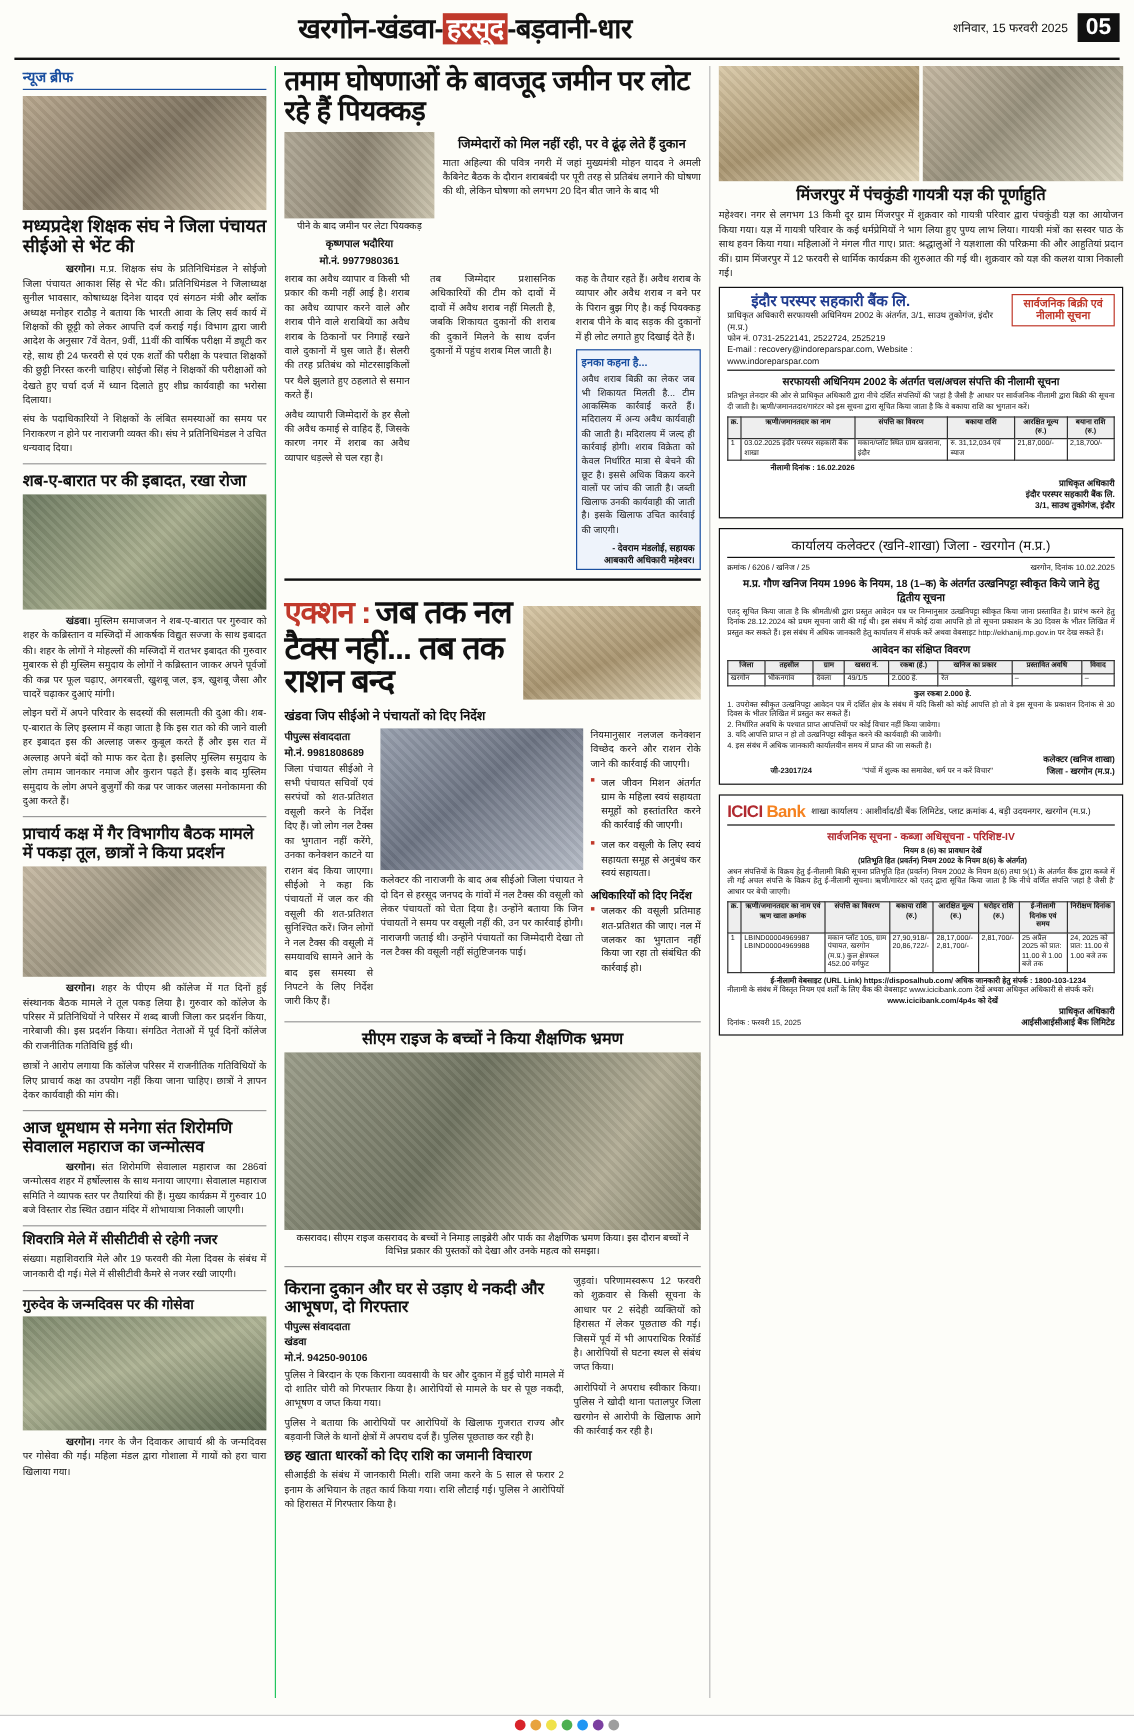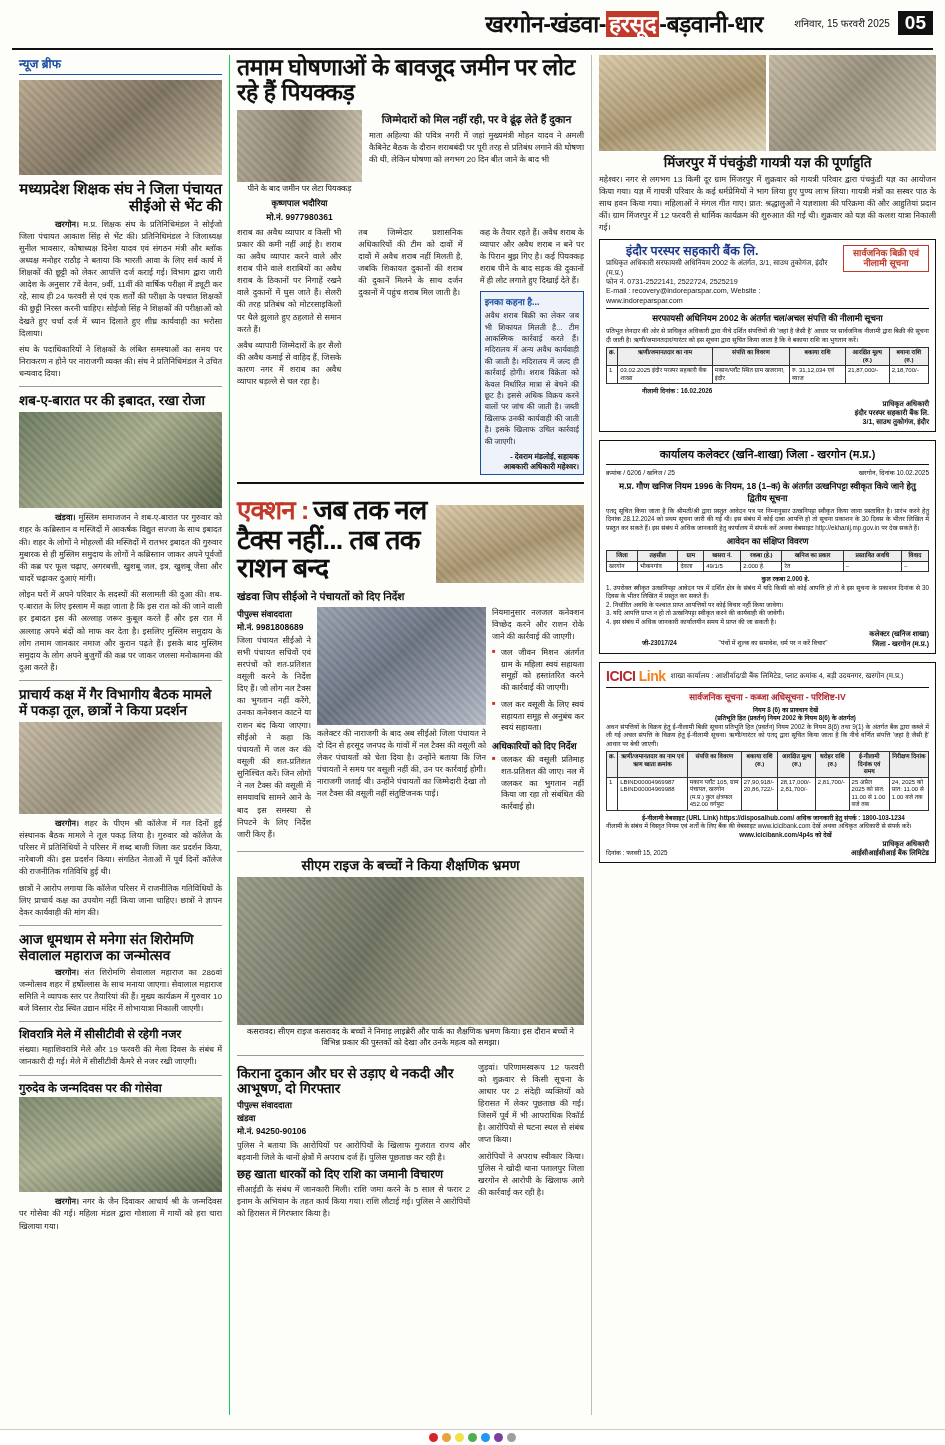--- a/index.html
+++ b/index.html
@@ -14,37 +14,37 @@
   .page { position: relative; width:945px; height:1445px; padding: 0 12px; }
 
   
   .masthead { display:flex; align-items:center; height:50px; border-bottom:2px solid #111; padding-bottom:2px; }
   .logo-wrap { width:185px; flex:0 0 185px; }
   .logo-top { font-size:9px; color:#c0392b; letter-spacing:.2px; }
   .logo-main { font-size:25px; font-weight:bold; letter-spacing:-.5px; line-height:1; }
   .logo-main .red { color:#c0392b; }
   .logo-site { font-size:8px; color:#444; margin-top:1px; }
   .mast-center { flex:1; text-align:center; }
-  .mast-center .band { font-size:23px; font-weight:bold; letter-spacing:-.5px;text-align:right; }
+  .mast-center .band { font-size:23px; font-weight:bold; letter-spacing:-.5px; }
   .mast-center .band .hl { background:#c0392b; color:#fff; padding:0 3px; }
   .mast-right { width:170px; flex:0 0 170px; text-align:right; display:flex; align-items:center; justify-content:flex-end; gap:8px; }
   .mast-date { font-size:10px; }
   .page-no { background:#111; color:#fff; font-size:19px; font-weight:bold; padding:1px 7px; }
 
   
   .cols { display:flex; gap:0; margin-top:5px; height:1360px; }
   .col { padding:0 7px; }
   .c1 { width:218px; flex:0 0 218px; border-right:1px solid #22c55e; }
   .c2 { width:362px; flex:0 0 362px; border-right:1px solid #bbb; }
   .c3 { width:351px; flex:0 0 351px; }
 
   .sec-head { color:#1a4fa0; font-weight:bold; font-size:12px; border-bottom:1px solid #1a4fa0; padding-bottom:2px; margin-bottom:5px; }
 
   h2.hl-xl { font-size:23px; line-height:1.08; font-weight:bold; margin:0 0 5px; letter-spacing:-.4px; }
-  h3.hl-lg { font-size:15px; line-height:1.15; font-weight:bold; margin:5px 0 4px;text-align:right; }
+  h3.hl-lg { font-size:15px; line-height:1.15; font-weight:bold; margin:5px 0 4px; }
   h3.hl-md { font-size:13.5px; line-height:1.18; font-weight:bold; margin:4px 0 3px; }
   h4.hl-sm { font-size:11.5px; line-height:1.2; font-weight:bold; margin:3px 0 2px; }
   .sub { font-size:10.5px; font-weight:bold; text-align:center; margin:2px 0 4px; }
   .byline { font-size:8.5px; font-weight:bold; color:#111; line-height:1.3; margin:2px 0; }
   p.body { font-size:8.1px; line-height:1.5; text-align:justify; margin:0 0 4px; color:#1a1a1a; }
   .caption { font-size:8px; line-height:1.35; text-align:center; margin:2px 0 4px; }
   .rule { border:0; border-top:1px solid #999; margin:6px 0; }
   .rule-thick { border:0; border-top:2px solid #111; margin:7px 0; }
 
   
@@ -77,21 +77,21 @@
   .bank-name { font-size:12.5px; font-weight:bold; color:#1f3b8f; line-height:1.1;padding-left:20px; }
   .bank-sub { font-size:7.2px; line-height:1.3; }
   .notice-tag { font-size:9px; font-weight:bold; color:#c0392b; text-align:center; border:1px solid #c0392b; padding:2px 3px; line-height:1.2; width:86px; flex:0 0 86px; }
   .notice-title { font-size:8.6px; font-weight:bold; text-align:center; margin:3px 0; }
   .tiny { font-size:6.3px; line-height:1.35; text-align:justify; }
   table.nt { width:100%; border-collapse:collapse; margin:3px 0; }
   table.nt th, table.nt td { border:1px solid #333; font-size:6px; padding:1px 2px; line-height:1.25; vertical-align:top; }
   table.nt th { background:#eee; font-weight:bold; text-align:center; }
   .sign { font-size:7px; text-align:right; line-height:1.3; margin-top:3px; font-weight:bold; }
 
-  .gov-head { text-align:center; font-size:11px; font-weight:bold; border-bottom:1px solid #111; padding-bottom:3px; margin-bottom:3px; }
+  .gov-head { text-align:center; font-size:11px; font-weight:normal; border-bottom:1px solid #111; padding-bottom:3px; margin-bottom:3px; }
   .gov-row { display:flex; justify-content:space-between; font-size:6.5px; }
 
   .icici-bar { display:flex; align-items:center; gap:5px; }
   .icici-logo { font-size:14px; font-weight:bold; color:#b02a30; letter-spacing:-.5px; }
   .icici-logo .i2 { color:#f58220; }
 
   
   .colorbar { position:absolute; left:0; bottom:0; width:945px; height:16px; display:flex; align-items:center; justify-content:center; gap:4px; border-top:1px solid #ccc; background:#fff; }
   .dot { width:9px; height:9px; border-radius:50%; }
 
@@ -249,20 +249,21 @@
       <div class="caption">कसरावद। सीएम राइज कसरावद के बच्चों ने निमाड़ लाइब्रेरी और पार्क का शैक्षणिक भ्रमण किया। इस दौरान बच्चों ने विभिन्न प्रकार की पुस्तकों को देखा और उनके महत्व को समझा।</div>
 
       <hr class="rule">
 
       <div style="display:flex;gap:8px">
         <div style="flex:1">
           <h3 class="hl-md">किराना दुकान और घर से उड़ाए थे नकदी और आभूषण, दो गिरफ्तार</h3>
           <div class="byline">पीपुल्स संवाददाता</div>
           <div class="byline">खंडवा</div>
           <div class="byline ph">मो.नं. 94250-90106</div>
+          <p class="body">पुलिस ने बिरदान के एक किराना व्यवसायी के घर और दुकान में हुई चोरी मामले में दो शातिर चोरी को गिरफ्तार किया है। आरोपियों से मामले के घर से पूछ नकदी, आभूषण व जप्त किया गया।</p>
           <p class="body">पुलिस ने बताया कि आरोपियों पर आरोपियों के खिलाफ गुजरात राज्य और बड़वानी जिले के थानों क्षेत्रों में अपराध दर्ज हैं। पुलिस पूछताछ कर रही है।</p>
           <h4 class="hl-sm">छह खाता धारकों को दिए राशि का जमानी विचारण</h4>
           <p class="body">सीआईडी के संबंध में जानकारी मिली। राशि जमा करने के 5 साल से फरार 2 इनाम के अभियान के तहत कार्य किया गया। राशि लौटाई गई। पुलिस ने आरोपियों को हिरासत में गिरफ्तार किया है।</p>
         </div>
         <div style="width:106px;flex:0 0 106px">
           <p class="body">जुड़वां। परिणामस्वरूप 12 फरवरी को शुक्रवार से किसी सूचना के आधार पर 2 संदेही व्यक्तियों को हिरासत में लेकर पूछताछ की गई। जिसमें पूर्व में भी आपराधिक रिकॉर्ड है। आरोपियों से घटना स्थल से संबंध जप्त किया।</p>
           <p class="body">आरोपियों ने अपराध स्वीकार किया। पुलिस ने खोदी थाना पतालपुर जिला खरगोन से आरोपी के खिलाफ आगे की कार्रवाई कर रही है।</p>
         </div>
       </div>
     </div>
@@ -360,21 +361,21 @@
         <div style="display:flex;justify-content:space-between;align-items:flex-end;gap:4px;margin-top:3px">
           <span class="tiny b">जी-23017/24</span>
           <span class="tiny">"पंचों में शुल्क का समावेश, धर्म पर न करें विचार"</span>
           <span class="sign" style="white-space:pre-line;margin:0">कलेक्टर (खनिज शाखा)
 जिला - खरगोन (म.प्र.)</span>
         </div>
       </div>
 
       <div class="notice">
         <div class="icici-bar">
-          <span class="icici-logo"><span>ICICI</span> <span class="i2">Link</span></span>
+          <span class="icici-logo"><span>ICICI</span> <span class="i2">Bank</span></span>
           <span class="bank-sub" style="flex:1">शाखा कार्यालय : आशीर्वाद/डी बैंक लिमिटेड, प्लाट क्रमांक 4, बड़ी उदयनगर, खरगोन (म.प्र.)</span>
         </div>
         <div style="border-top:1px solid #111;margin:3px 0"></div>
         <div class="notice-title" style="color:#b02a30">सार्वजनिक सूचना - कब्जा अधिसूचना - परिशिष्ट-IV</div>
         <div class="tiny b ctr" style="white-space:pre-line">नियम 8 (6) का प्रावधान देखें
 (प्रतिभूति हित (प्रवर्तन) नियम 2002 के नियम 8(6) के अंतर्गत)</div>
         <div class="tiny">अधन संपत्तियों के विक्रय हेतु ई-नीलामी बिक्री सूचना प्रतिभूति हित (प्रवर्तन) नियम 2002 के नियम 8(6) तथा 9(1) के अंतर्गत बैंक द्वारा कब्जे में ली गई अचल संपत्ति के विक्रय हेतु ई-नीलामी सूचना। ऋणी/गारंटर को एतद् द्वारा सूचित किया जाता है कि नीचे वर्णित संपत्ति 'जहां है जैसी है' आधार पर बेची जाएगी।</div>
         <table class="nt">
           <thead>
               <tr>

